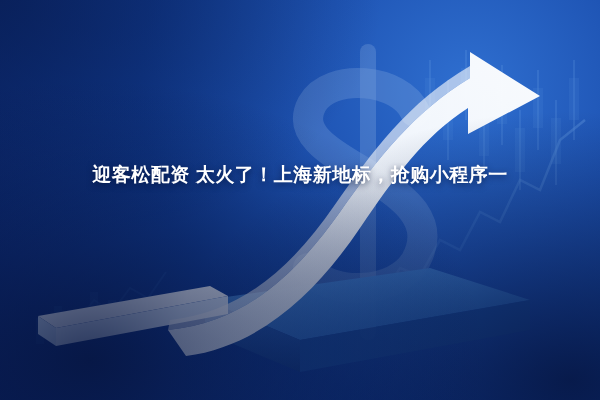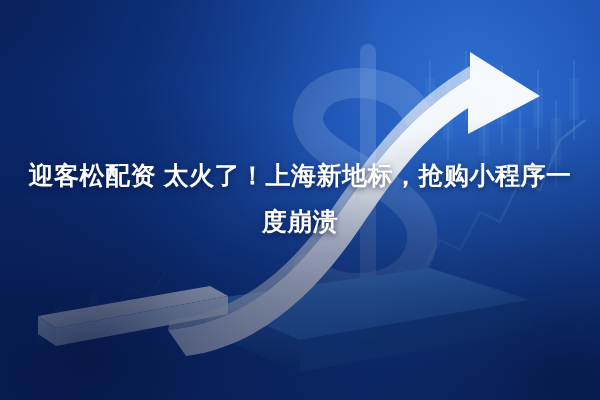--- a/index.html
+++ b/index.html
@@ -51,21 +51,21 @@
   }
 
   
   .headline {
     position: absolute;
     left: 0;
     top: 152px;
     width: 600px;
     text-align: center;
     color: #ffffff;
-    font-size: 25px;
+    font-size: 19px;
     line-height: 46px;
     font-weight: 700;
     letter-spacing: 0.5px;
     text-shadow: 0 2px 6px rgba(3,16,50,0.65);
     padding: 0 12px;
     box-sizing: border-box;
   }
   .headline .ln { display: block; }
 </style>
 </head>
@@ -157,16 +157,15 @@
              L470 52 L540 96 L468 134 L468 108
              C424 136, 394 178, 360 228
              C318 290, 262 346, 186 356 Z" fill="url(#ribbon)" opacity="0.97"></path>
     <path d="M168 330 C250 322, 300 268, 340 212 C378 158, 414 112, 470 78 L470 66 C408 102, 372 152, 334 206 C294 264, 244 312, 170 320 Z" fill="#ffffff" opacity="0.6"></path>
   </svg>
 
   <div class="vignette"></div>
 
   <div class="headline">
     <span class="ln">迎客松配资 太火了！上海新地标，抢购小程序一</span>
-    <span class="ln">度崩溃</span>
   </div>
 
 </div>
 
 </body></html>

